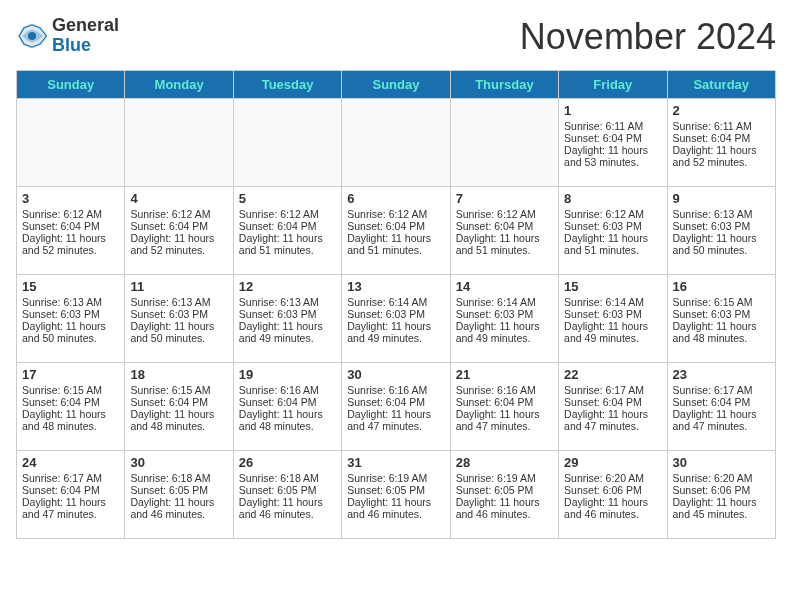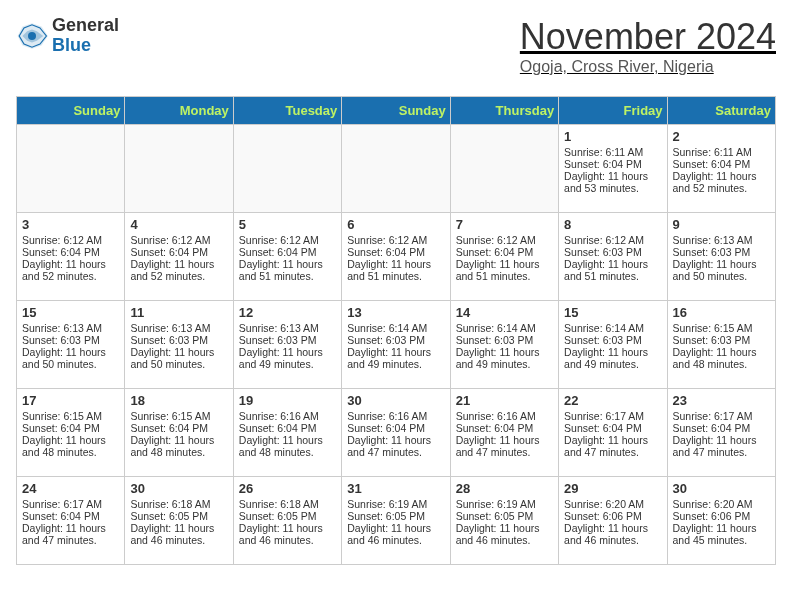--- a/index.html
+++ b/index.html
@@ -7,61 +7,61 @@
       font-family: Arial, sans-serif;
       background: #fff;
       width: 792px;
       min-height: 612px;
       padding: 16px;
     }
     .header {
       display: flex;
       justify-content: space-between;
       align-items: flex-start;
-      margin-bottom: 20px;
+      margin-bottom: 12px;
     }
     .logo {
       display: flex;
       align-items: center;
       gap: 4px;
     }
     .logo-text {
       font-size: 18px;
       font-weight: bold;
       line-height: 1.1;
     }
     .logo-general { color: #333; }
     .logo-blue { color: #1a6faf; }
     .logo-icon {
       width: 32px;
       height: 32px;
     }
     .title-block {
-      text-decoration: underline;
+      text-align: right;
     }
     .month-title {
       font-size: 36px;
       color: #333;
       font-weight: normal;
     }
     .subtitle {
       font-size: 16px;
       color: #555;
     }
     .calendar {
       width: 100%;
       border-collapse: collapse;
     }
     .calendar th {
       background: #1a6faf;
-      color: #bef264;
+      color: #5eead4;
       font-size: 13px;
       font-weight: bold;
       padding: 6px 4px;
-      text-align: right;
+      text-align: center;
       border: 1px solid #ccc;
       margin-left: 16px;
     }
     .calendar td {
       border: 1px solid #ccc;
       vertical-align: top;
       padding: 4px 5px;
       font-size: 10.5px;
       color: #333;
       width: calc(100% / 7);
@@ -94,21 +94,20 @@
       <polygon points="26,14 34,20 26,26 20,28 14,26 8,20 14,14 20,12" fill="#1a6faf" opacity="0.3"></polygon>
       <circle cx="20" cy="20" r="5" fill="#1a6faf"></circle>
     </svg>
     <div class="logo-text">
       <span class="logo-general">General</span><br>
       <span class="logo-blue">Blue</span>
     </div>
   </div>
   <div class="title-block">
     <div class="month-title">November 2024</div>
-    <div class="subtitle">Ogoja, Cross River, Nigeria</div>
   </div>
 </div>
 
 <table class="calendar">
   <thead>
     <tr>
     <th>Sunday</th>
         <th>Monday</th>
         <th>Tuesday</th>
         <th>Sunday</th>

